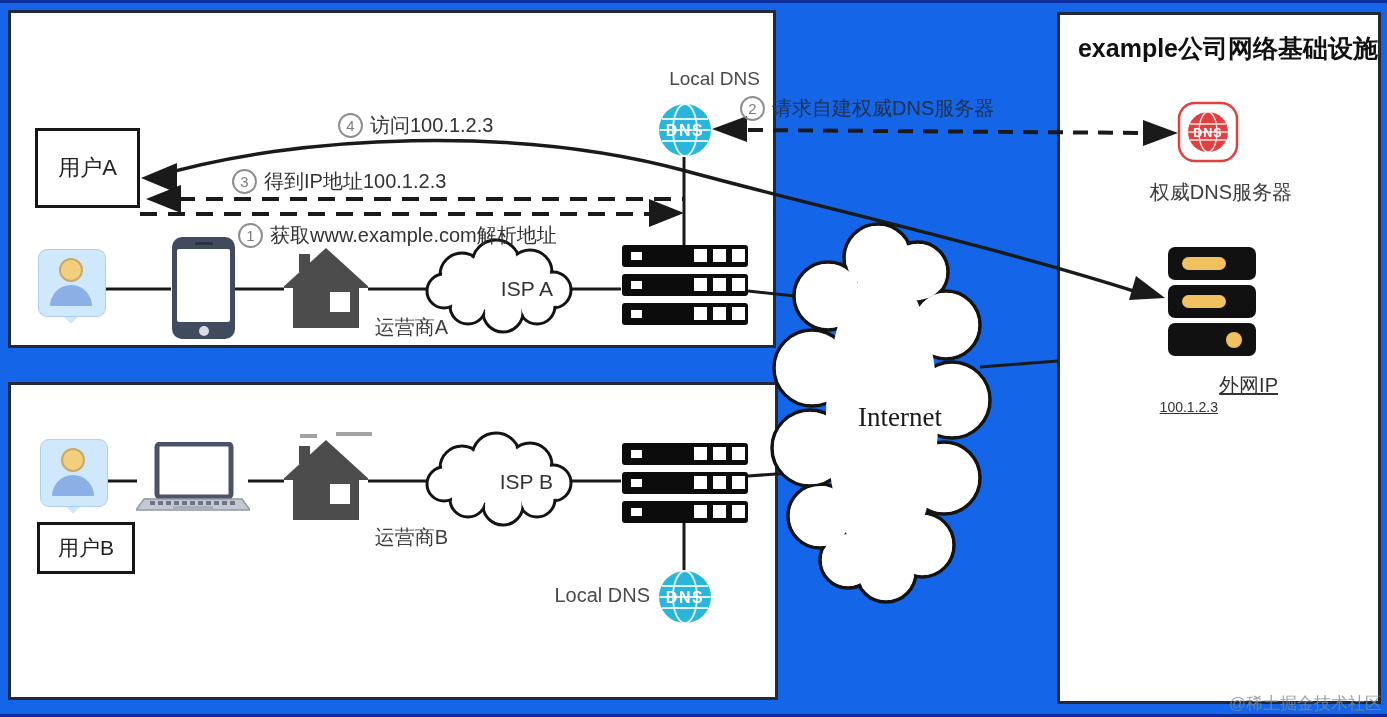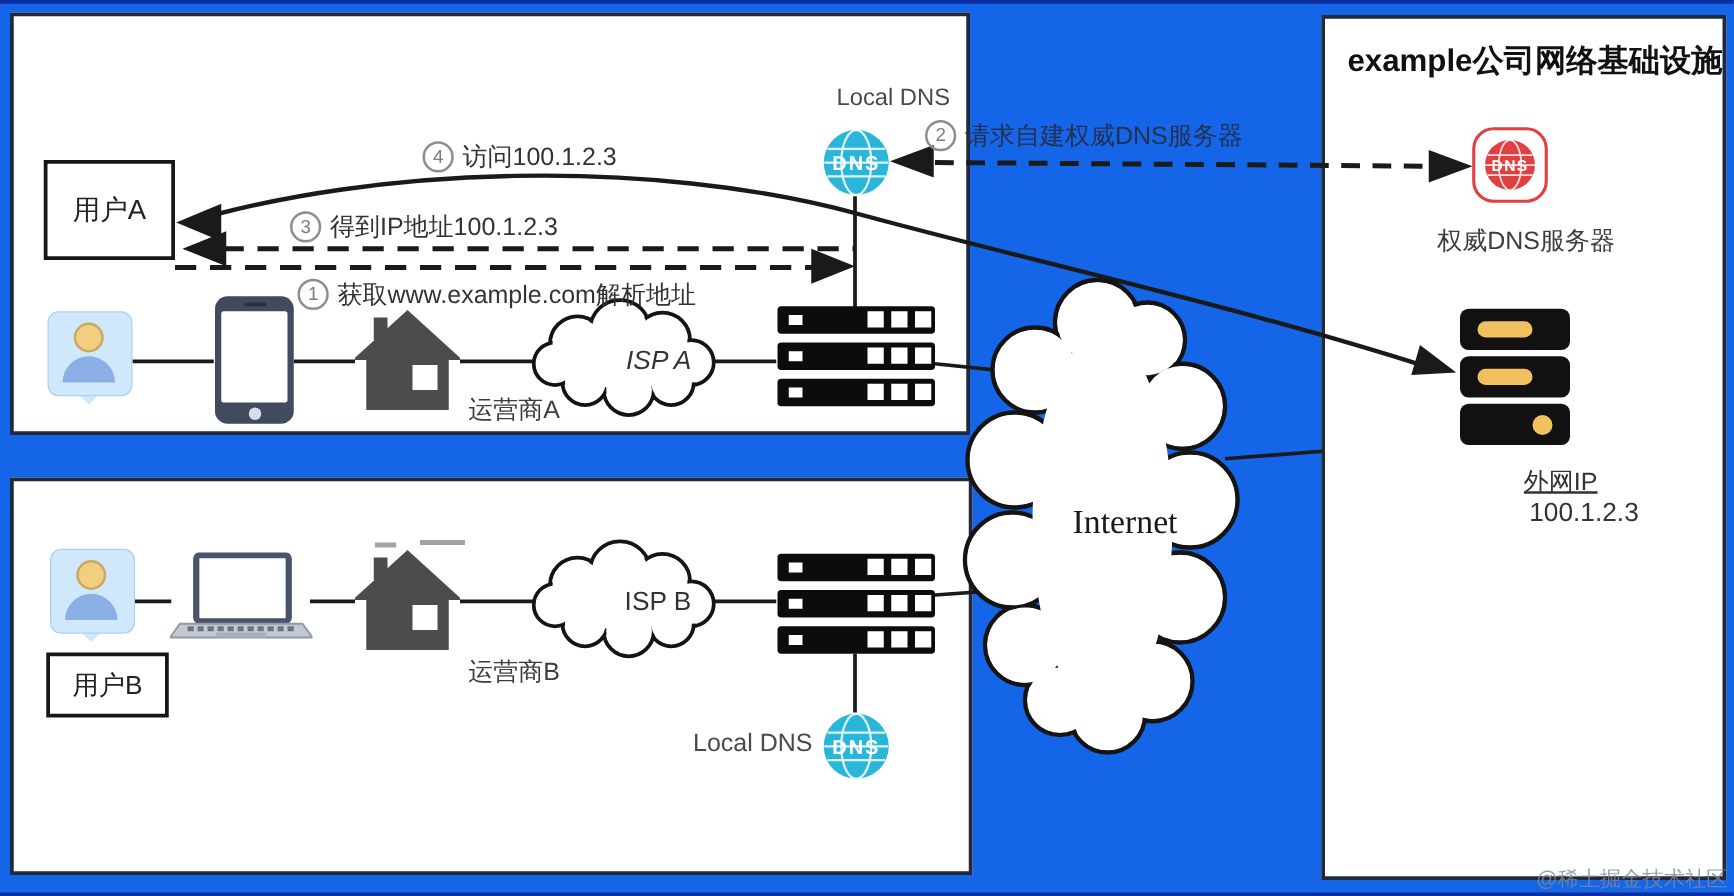--- a/index.html
+++ b/index.html
@@ -232,21 +232,21 @@
   <svg class="abs z3" style="left:657px;top:102px;" width="56" height="56" viewBox="0 0 56 56">
     <circle cx="28" cy="28" r="26" fill="#2ab5da"></circle>
     <g stroke="#ffffff" stroke-width="1.8" fill="none" opacity="0.85">
       <ellipse cx="28" cy="28" rx="12" ry="26"></ellipse>
       <path d="M5 17 H51 M2.5 28 H53.5 M5 39 H51"></path>
     </g>
     <text x="28" y="34" text-anchor="middle" font-size="16" font-weight="bold" fill="#ffffff" font-family="Liberation Sans, sans-serif" letter-spacing="1.5">DNS</text>
   </svg>
 
   <div class="lbl center" style="left:610px;top:68px;width:150px;font-size:19px;color:#4a4a4a;">Local DNS</div>
-  <div class="lbl center" style="left:453px;top:277px;width:100px;font-size:21px;font-style:italic;">ISP A</div>
+  <div class="lbl center" style="left:453px;top:277px;width:100px;font-size:21px;">ISP A</div>
   <div class="lbl center" style="left:338px;top:314px;width:110px;font-size:20px;color:#3d3d3d;">运营商A</div>
 
   <div class="step" style="left:338px;top:112px;">
     <span class="num">4</span>
     <span>访问100.1.2.3</span>
   </div>
   <div class="step" style="left:232px;top:168px;">
     <span class="num">3</span>
     <span>得到IP地址100.1.2.3</span>
   </div>
@@ -340,16 +340,16 @@
       </div>
     <div class="bar">
         <div class="pill"></div>
       </div>
     <div class="bar">
         <div class="dot"></div>
       </div>
   </div>
 
   <div class="lbl center" style="left:1148px;top:372px;width:130px;font-size:20px;text-decoration:underline;">外网IP</div>
-  <div class="lbl center" style="left:1181px;top:399px;width:130px;font-size:21px;">100.1.2.3</div>
+  <div class="lbl center" style="left:1088px;top:399px;width:130px;font-size:14px;text-decoration:underline;">100.1.2.3</div>
 
   <div class="wm">@稀土掘金技术社区</div>
 </div>
 
 </body></html>

